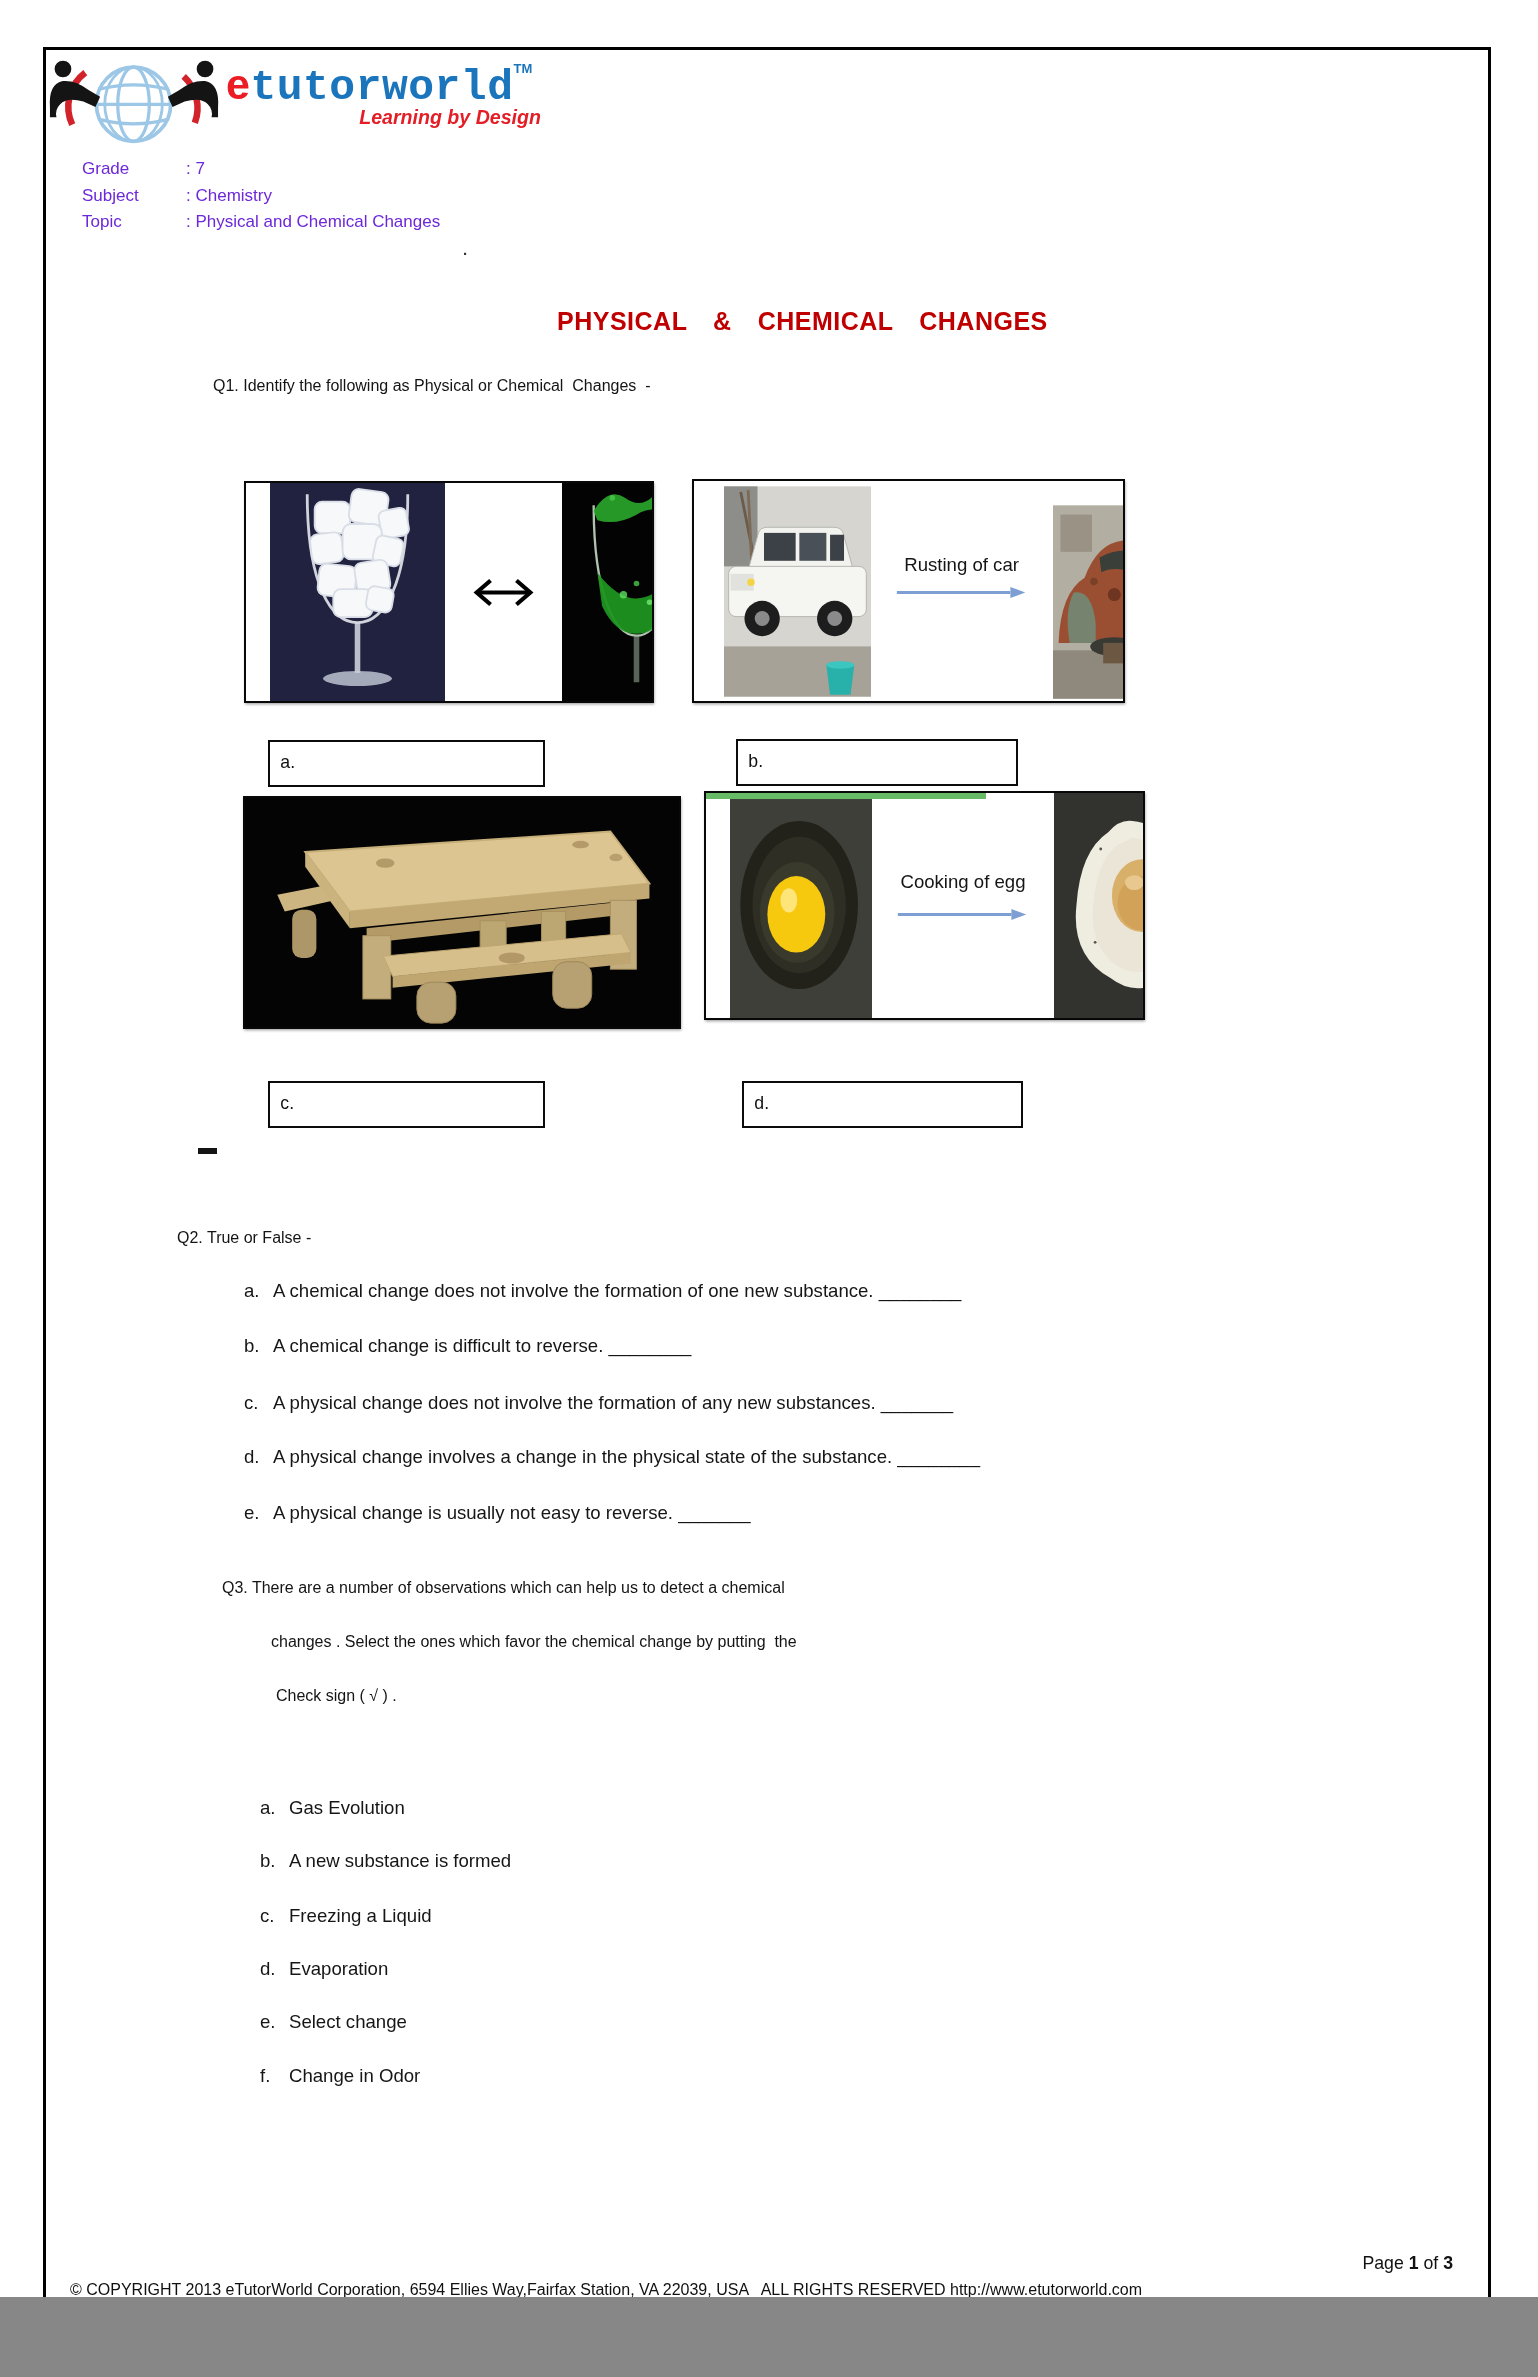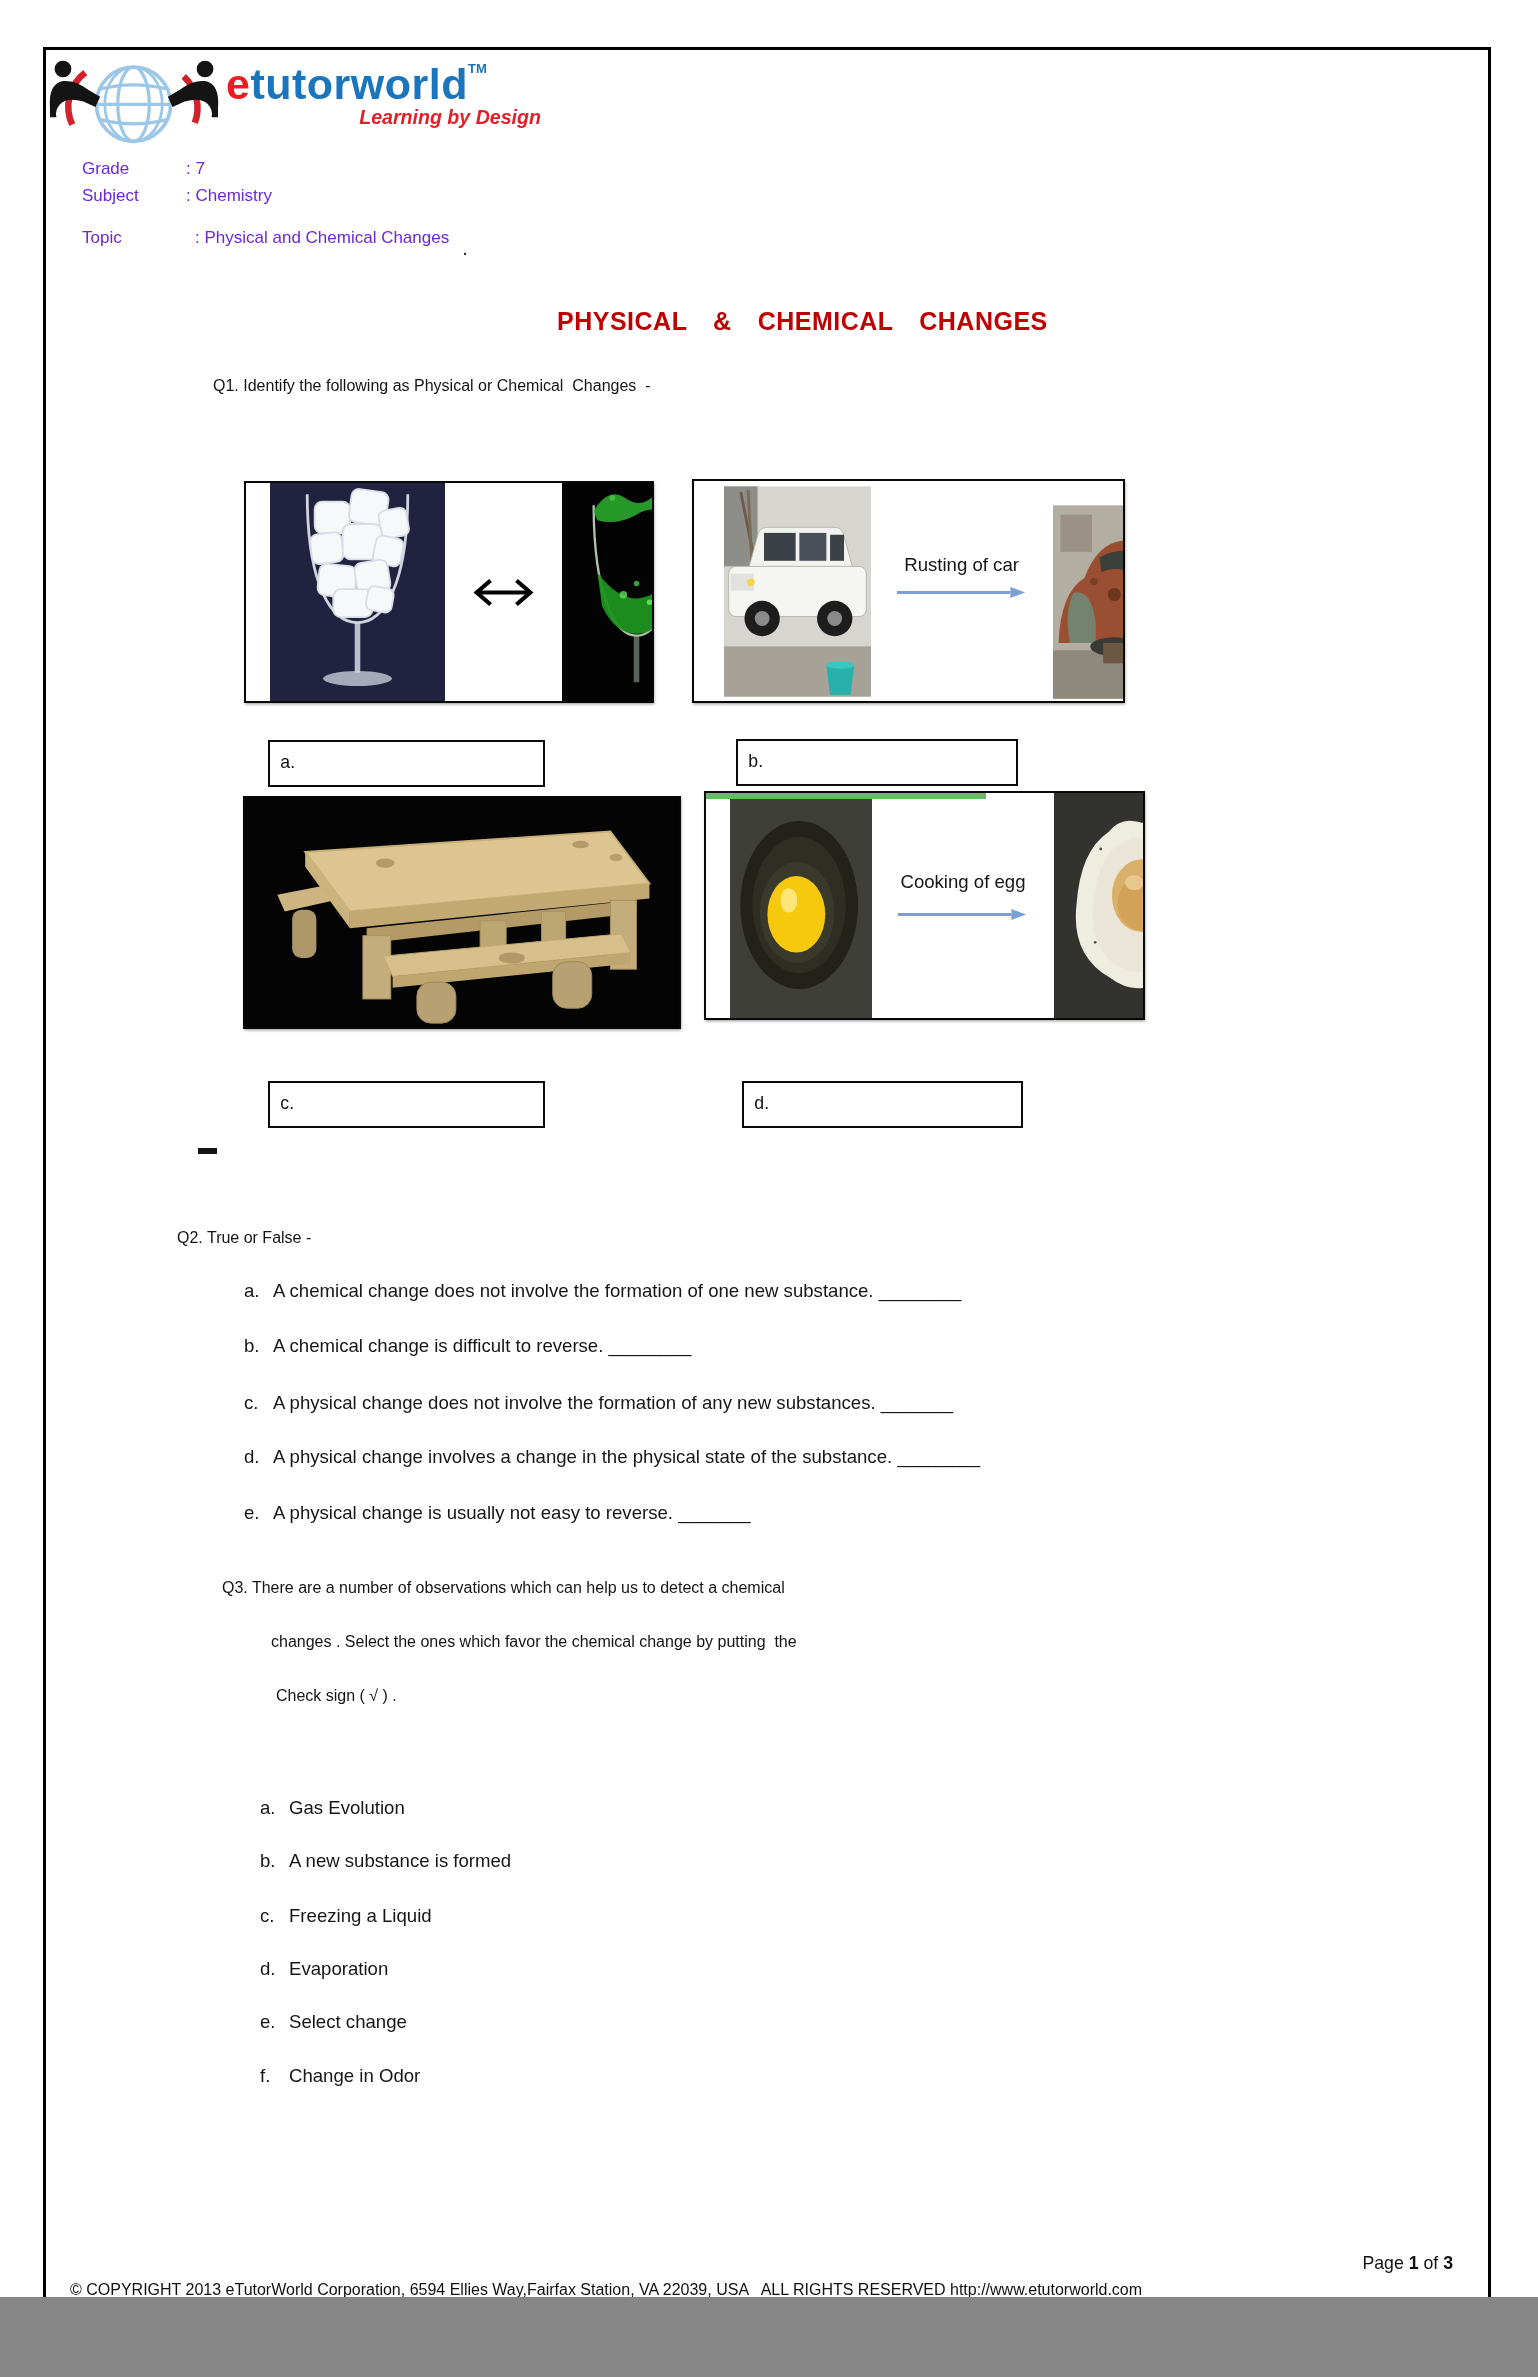--- a/index.html
+++ b/index.html
@@ -12,21 +12,21 @@
   .page-frame{
     position:absolute;left:43px;top:47px;width:1448px;height:2265px;
     border:3.7px solid #000;border-bottom:none;box-sizing:border-box;z-index:1;
   }
   .content{position:relative;z-index:2;}
 
   
   .logo-svg{position:absolute;left:48px;top:56px;}
   .brand{position:absolute;left:226px;top:62px;font-size:43px;font-weight:bold;letter-spacing:0.5px;line-height:1;}
   .brand .lead{color:#EC1C24;}
-  .brand .rest{color:#1B75BC;}
+  .brand .rest{color:#1B75BC;font-family:Liberation Mono, monospace;}
   .brand .tm{font-size:13px;color:#1B75BC;vertical-align:26px;font-weight:bold;letter-spacing:0;}
   .tagline{position:absolute;left:233px;top:106px;width:308px;text-align:right;
     font-size:19.6px;font-weight:bold;font-style:italic;color:#E31E26;}
 
   .meta-row{position:absolute;left:82px;font-size:17px;color:#6d28d9;display:flex;}
   .meta-row .lbl{width:104px;display:inline-block;}
   .stray-dot{position:absolute;left:463px;top:241px;font-size:15px;font-weight:bold;color:#333;}
 
   .title{
     position:absolute;left:557px;top:307px;font-size:25px;font-weight:bold;
@@ -94,21 +94,21 @@
     <div class="tagline">Learning by Design</div>
 
     <div class="meta-row" style="top:159px;">
       <span class="lbl">Grade</span>
       <span class="pre">: 7</span>
     </div>
     <div class="meta-row" style="top:186px;">
       <span class="lbl">Subject</span>
       <span class="pre">: Chemistry</span>
     </div>
-    <div class="meta-row" style="top:228px;gap:9px;">
+    <div class="meta-row" style="top:212px;">
       <span class="lbl">Topic</span>
       <span class="pre">: Physical and Chemical Changes</span>
     </div>
     <div class="stray-dot">.</div>
 
     <div class="title">PHYSICAL  &amp;  CHEMICAL  CHANGES</div>
     <div class="q-text pre" style="left:213px;top:377px;">Q1. Identify the following as Physical or Chemical  Changes  -</div>
 
     <div class="photo-frame" style="left:244px;top:481px;width:410px;height:222px;">
       <div class="panel dark-navy" style="width:175px;">

